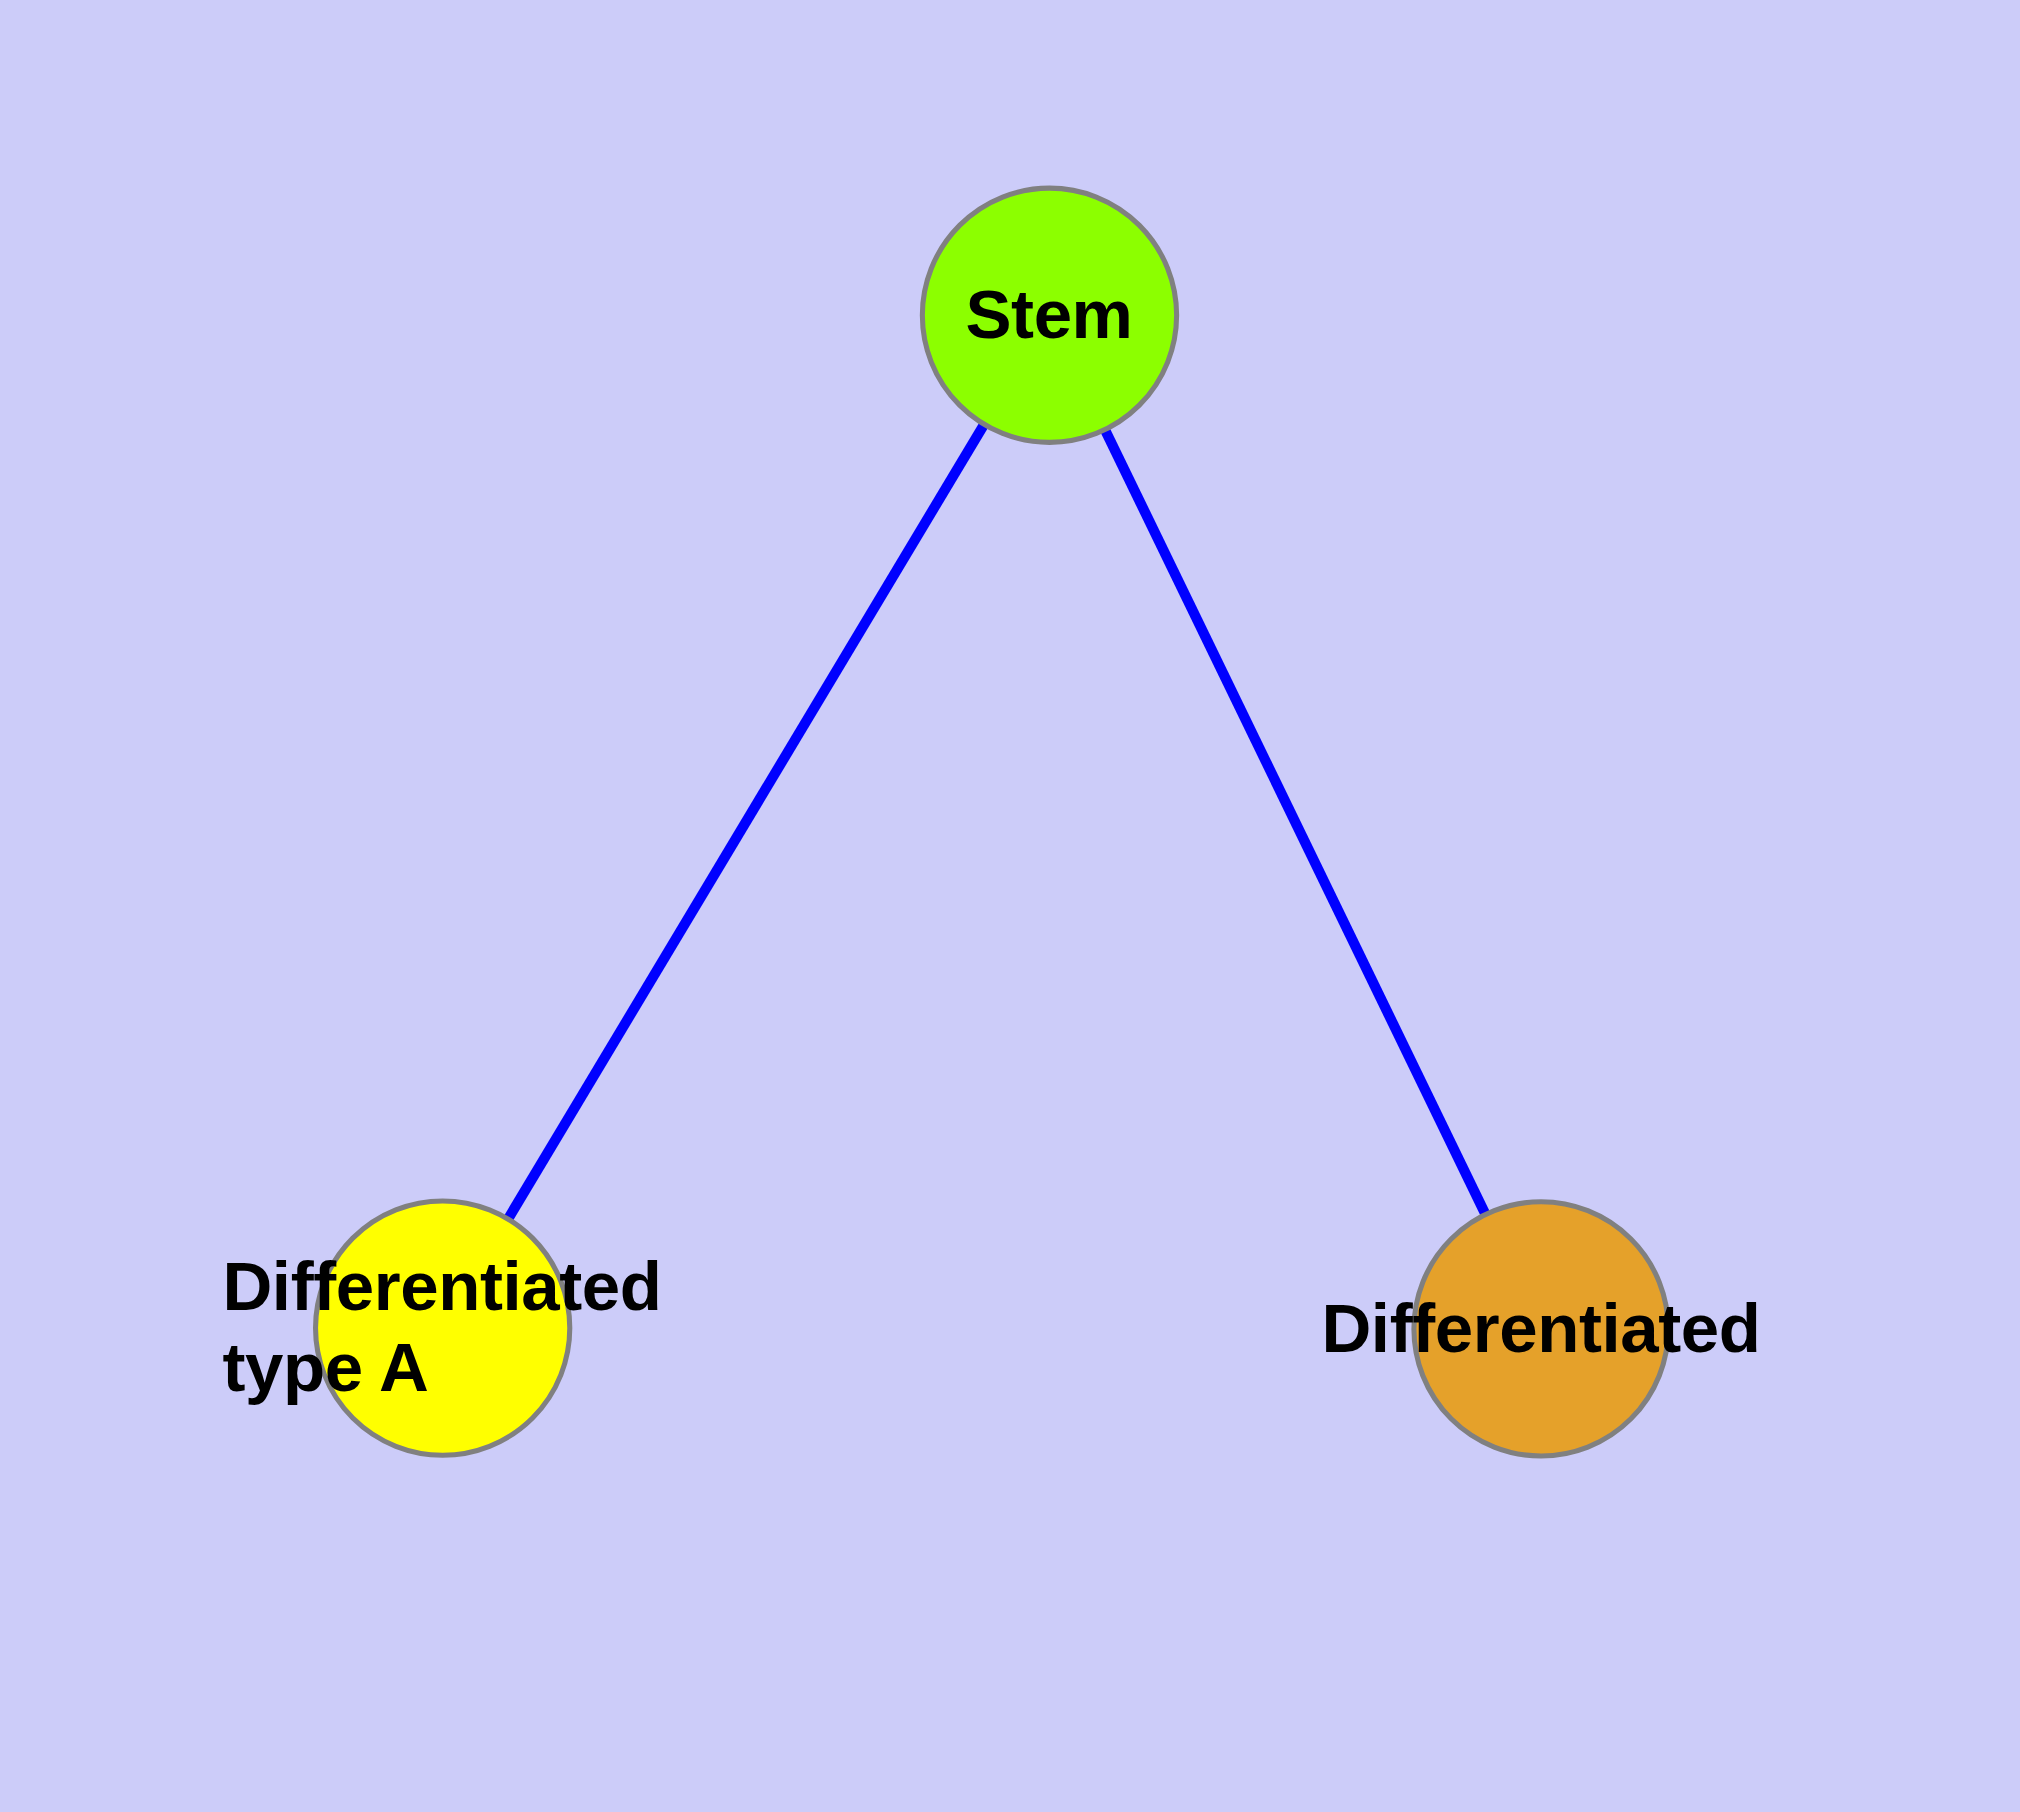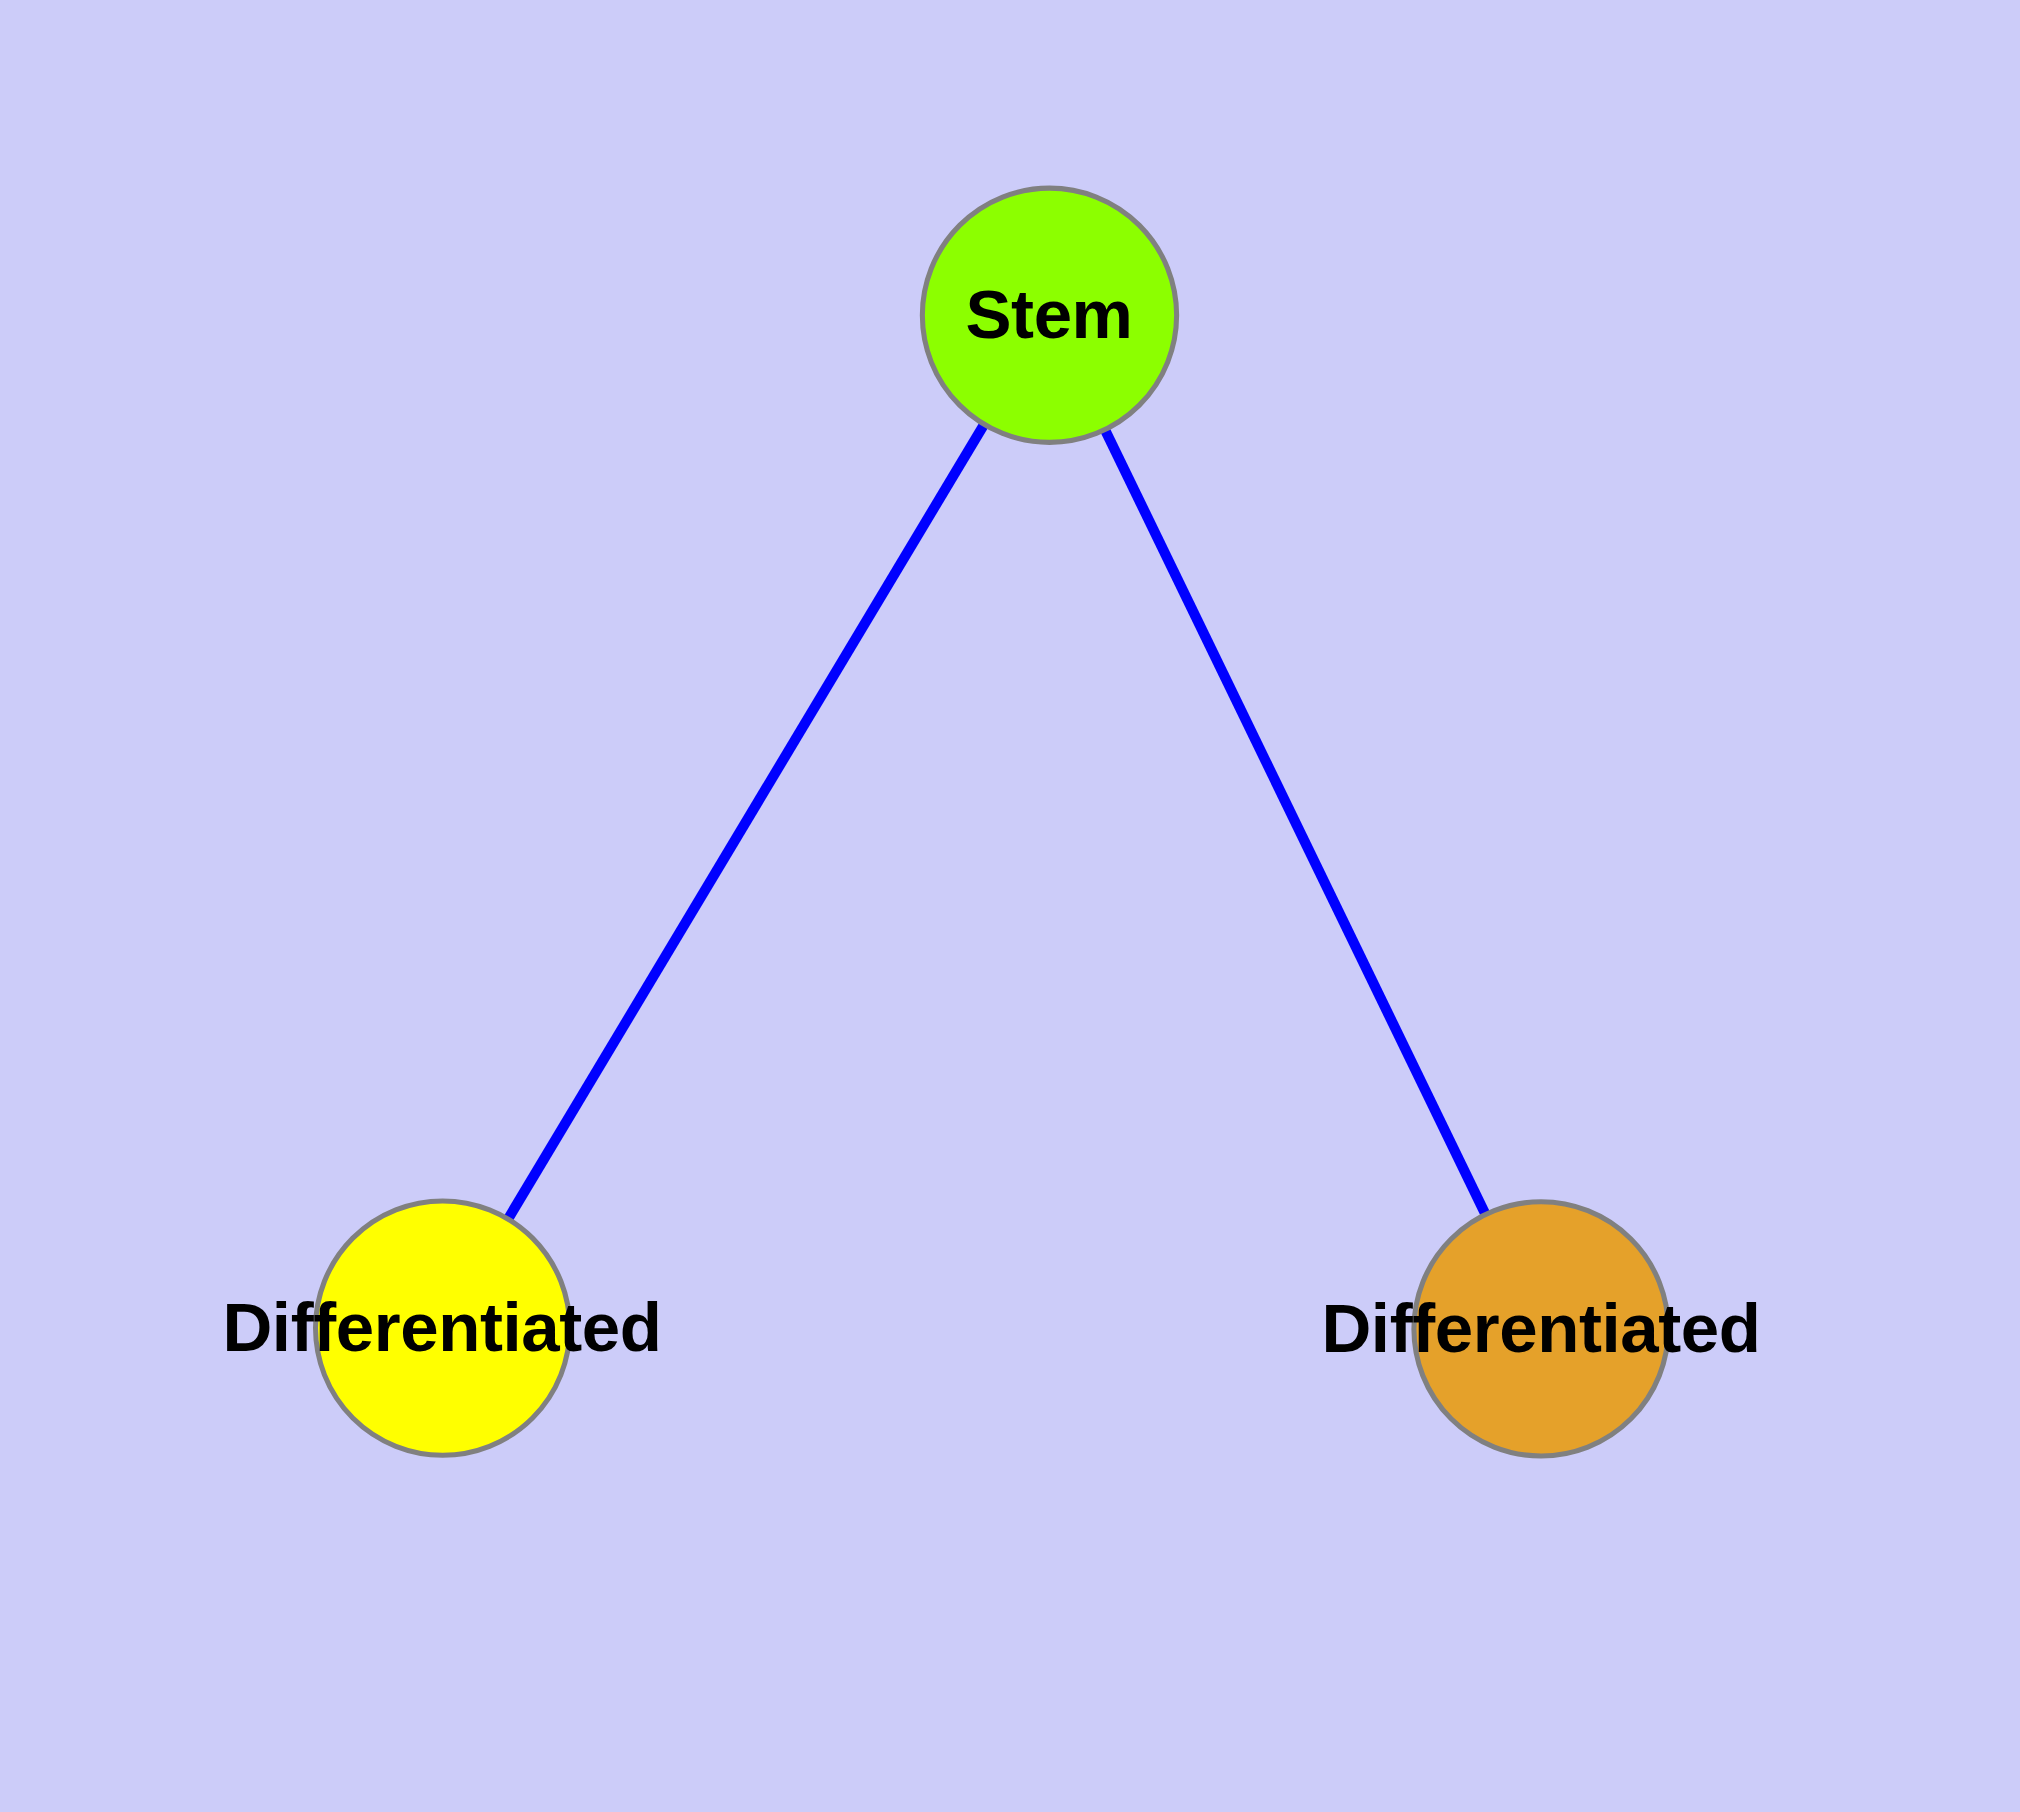--- a/index.html
+++ b/index.html
@@ -49,18 +49,18 @@
       </g>
     <g id="nodes-layer">
         <circle cx="1238" cy="372" r="150" fill="#8cff00" stroke="#808080" stroke-width="6"></circle>
         <circle cx="522" cy="1567" r="150" fill="#ffff00" stroke="#808080" stroke-width="6"></circle>
         <circle cx="1818" cy="1568" r="150" fill="#e5a12a" stroke="#808080" stroke-width="6"></circle>
       </g>
   </svg>
 
   <div id="labels-layer">
       <div class="node-label" style="left: 1049px; top: 315px; color: rgb(0, 0, 0);"><span>Stem</span></div>
-      <div class="node-label" style="left: 442px; top: 1328px; color: rgb(0, 0, 0);"><span>Differentiated</span><br></div>
+      <div class="node-label" style="left: 442px; top: 1328px; color: rgb(0, 0, 0);"><span>Differentiated</span><br><span>type A</span></div>
       <div class="node-label" style="left: 1541px; top: 1329px; color: rgb(0, 0, 0);"><span>Differentiated</span><br></div>
     </div>
 
 </div>
 
 
 </body></html>

